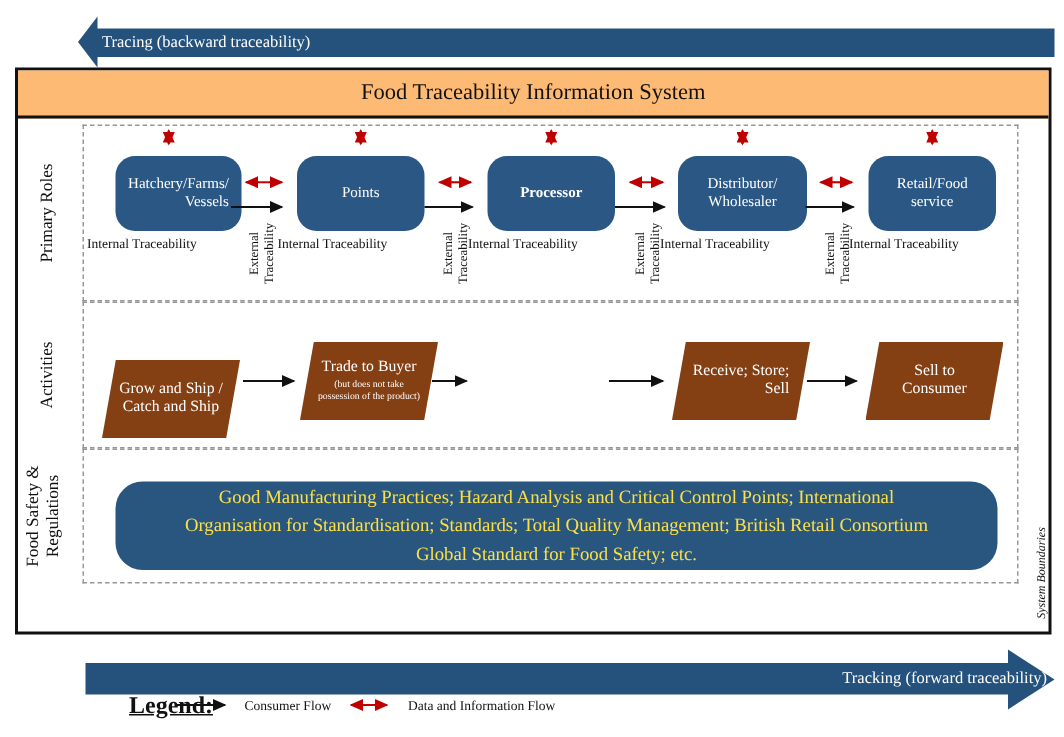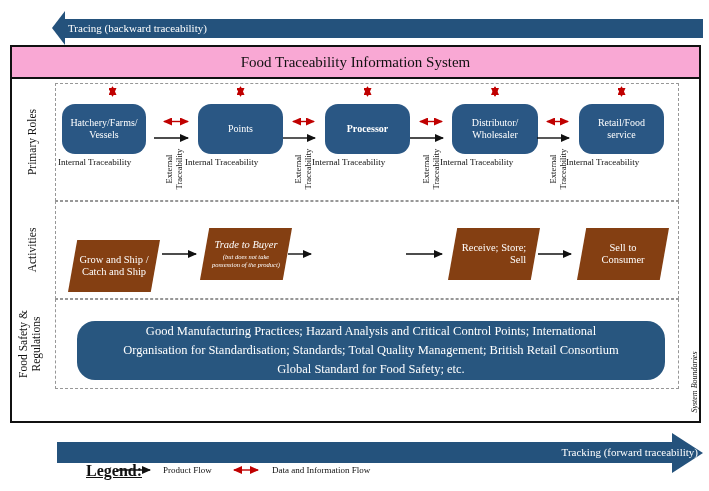--- a/index.html
+++ b/index.html
@@ -8,39 +8,39 @@
     font-family:"Liberation Serif","DejaVu Serif",serif;color:#111;
   }
   .abs{position:absolute;}
   .pre{white-space:pre-line;}
   
   .banner-bar{background:#24527C;color:#fff;font-size:11px;}
   .head-left{width:0;height:0;border-top:17px solid transparent;border-bottom:17px solid transparent;border-right:13px solid #24527C;}
   .head-right{width:0;height:0;border-top:20px solid transparent;border-bottom:20px solid transparent;border-left:31px solid #24527C;}
   
   #outer{left:10px;top:45px;width:687px;height:374px;border:2px solid #111;}
-  #titlebar{left:0;top:0;width:100%;height:30px;line-height:30px;text-align:center;font-size:15px;border-bottom:2px solid #111;background:#f9a8d4;}
+  #titlebar{left:0;top:0;width:100%;height:30px;line-height:30px;text-align:center;font-size:15px;border-bottom:2px solid #111;background:#fdba74;}
   .dashed{border:1px dashed #979797;}
   
   .rot{transform:translate(-50%,-50%) rotate(-90deg);text-align:center;}
   .rowlabel{font-size:11.5px;line-height:12.5px;}
   
   .rolebox{top:104px;height:50px;border-radius:13px;background:#2A5784;color:#fff;
     display:flex;align-items:center;justify-content:center;text-align:center;
     font-size:10px;line-height:12.5px;}
   .intlabel{top:157px;width:110px;text-align:left;font-size:9px;}
   .extlabel{font-size:8.5px;line-height:10px;}
   
   .act{top:228px;height:52px;width:92px;background:#843F12;color:#fff;
     clip-path:polygon(10% 0,100% 0,90% 100%,0 100%);
     display:flex;flex-direction:column;align-items:center;justify-content:center;
     text-align:center;font-size:10.5px;line-height:12.5px;}
   .act .note{font-size:6.5px;line-height:8px;margin-top:1px;}
   
-  #regbox{left:77px;top:321px;width:588px;height:59px;border-radius:18px;background:#28567F;color:#ffffff;
+  #regbox{left:77px;top:321px;width:588px;height:59px;border-radius:18px;background:#28567F;color:#fde047;
     display:flex;align-items:center;justify-content:center;text-align:center;
     font-size:12.5px;line-height:19px;}
   
   #legend-title{left:58px;top:462px;font-size:16px;font-weight:bold;text-decoration:underline;margin-left:28px;}
   .legend-text{top:465px;font-size:9px;}
   #sysbound{font-size:8px;font-style:italic;}
   svg{pointer-events:none;}
 </style>
 </head>
 <body>
@@ -58,21 +58,21 @@
 
   <div class="abs dashed" style="left:55px;top:83px;width:624px;height:118px;box-sizing:border-box;"></div>
   <div class="abs dashed" style="left:55px;top:201px;width:624px;height:98px;box-sizing:border-box;"></div>
   <div class="abs dashed" style="left:55px;top:299px;width:624px;height:90px;box-sizing:border-box;"></div>
 
   <div class="abs rot rowlabel" style="left:32px;top:142px;width:120px;">Primary Roles</div>
   <div class="abs rot rowlabel" style="left:32px;top:250px;width:120px;">Activities</div>
   <div class="abs rot rowlabel pre" style="left:29px;top:344px;width:120px;">Food Safety &amp;
 Regulations</div>
 
-  <div class="abs rolebox pre" style="left:62px;width:84px;">Hatchery/Farms/
+  <div class="abs rolebox pre" style="left:77px;width:84px;text-align:right;">Hatchery/Farms/
 Vessels</div>
   <div class="abs rolebox pre" style="left:198px;width:85px;">Points</div>
   <div class="abs rolebox pre" style="left:325px;width:85px;font-weight:bold;">Processor</div>
   <div class="abs rolebox pre" style="left:452px;width:86px;">Distributor/
 Wholesaler</div>
   <div class="abs rolebox pre" style="left:579px;width:85px;">Retail/Food
 service</div>
 
   <div class="abs intlabel" style="left:58px;">Internal Traceability</div>
   <div class="abs intlabel" style="left:185px;">Internal Traceability</div>
@@ -84,42 +84,42 @@
 Traceability</div>
   <div class="abs rot extlabel pre" style="left:303px;top:169px;width:70px;">External
 Traceability</div>
   <div class="abs rot extlabel pre" style="left:431px;top:169px;width:70px;">External
 Traceability</div>
   <div class="abs rot extlabel pre" style="left:558px;top:169px;width:70px;">External
 Traceability</div>
 
   <div class="abs act pre" style="left:68px;margin-top:12px;">Grow and Ship /
 Catch and Ship</div>
-  <div class="abs act" style="left:200px;font-style:italic;">
+  <div class="abs act" style="left:200px;">
     <span class="pre">Trade to Buyer</span>
     <span class="note pre">(but does not take
 possession of the product)</span>
   </div>
   <div class="abs act pre" style="left:448px;text-align:right;">Receive; Store;
 Sell</div>
   <div class="abs act pre" style="left:577px;">Sell to
 Consumer</div>
 
   <div id="regbox" class="abs pre">Good Manufacturing Practices; Hazard Analysis and Critical Control Points; International
 Organisation for Standardisation; Standards; Total Quality Management; British Retail Consortium
 Global Standard for Food Safety; etc.</div>
 
   <div id="sysbound" class="abs rot" style="left:694px;top:382px;width:90px;">System Boundaries</div>
 
   <div class="abs banner-bar" style="left:57px;top:442px;width:616px;height:21px;"></div>
   <div class="abs head-right" style="left:672px;top:433px;"></div>
   <div class="abs" style="right:11px;top:442px;height:21px;line-height:21px;color:#fff;font-size:11px;">Tracking (forward traceability)</div>
 
   <div id="legend-title" class="abs">Legend:</div>
-  <div class="abs legend-text" style="left:163px;">Product Flow</div>
+  <div class="abs legend-text" style="left:163px;">Consumer Flow</div>
   <div class="abs legend-text" style="left:272px;">Data and Information Flow</div>
 
   <svg class="abs" style="left:0;top:0;" width="709" height="491" viewBox="0 0 709 491">
     <defs>
       <marker id="ab" markerUnits="userSpaceOnUse" markerWidth="9" markerHeight="8" refX="8" refY="4" orient="auto-start-reverse">
         <path d="M0,0 L9,4 L0,8 Z" fill="#111"></path>
       </marker>
       <marker id="ar" markerUnits="userSpaceOnUse" markerWidth="9" markerHeight="8" refX="8" refY="4" orient="auto-start-reverse">
         <path d="M0,0 L9,4 L0,8 Z" fill="#C00000"></path>
       </marker>

